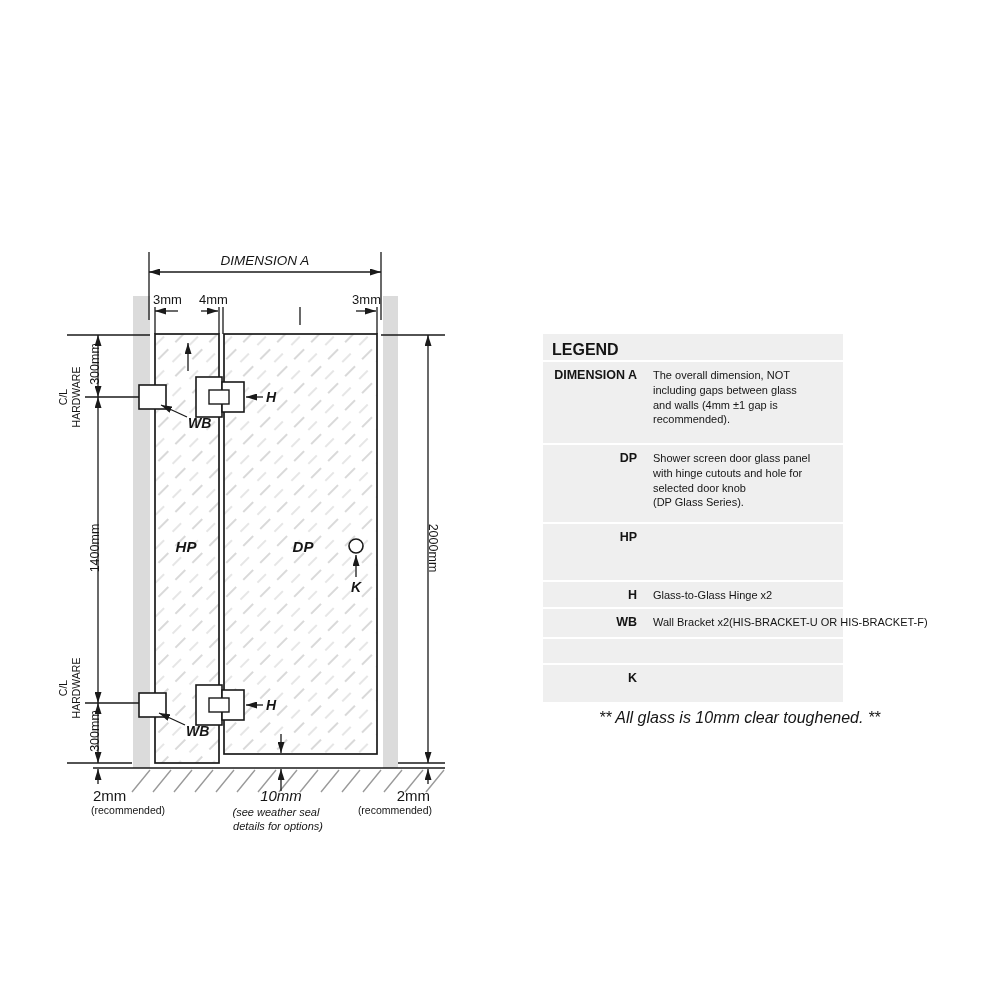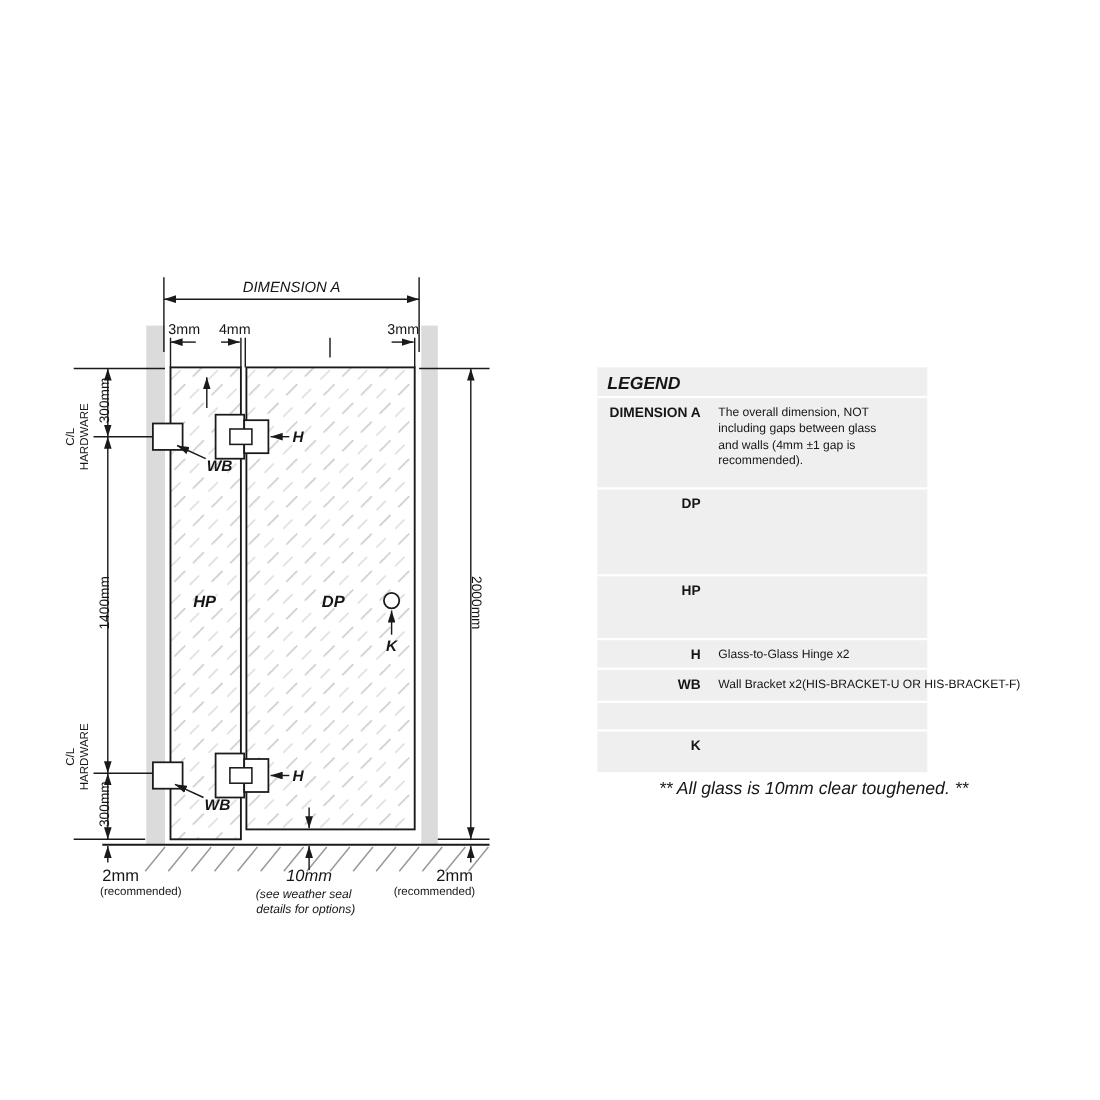--- a/index.html
+++ b/index.html
@@ -14,21 +14,21 @@
   .t-meas{font-size:12.5px;}
   .t-cl{font-size:10.5px;}
   .t-panel{font-size:15px;font-weight:bold;font-style:italic;}
   .t-tag{font-size:14px;font-weight:bold;font-style:italic;}
   .t-mm{font-size:15px;}
   .t-mm-i{font-size:15px;font-style:italic;}
   .t-note{font-size:10.5px;}
   .t-note-i{font-size:11px;font-style:italic;}
 
   .legend{position:absolute;left:543px;top:334px;width:300px;height:368px;background:#efefef;}
-  .lg-head{height:26px;padding:7px 0 0 9px;box-sizing:border-box;font-size:16px;font-weight:bold;font-style:italic;}
+  .lg-head{height:26px;padding:7px 0 0 9px;box-sizing:border-box;font-size:16px;font-weight:bold;}
   .lg-row{display:flex;box-sizing:border-box;border-top:2px solid #ffffff;}
   .lg-key{width:85px;margin-left:9px;padding-top:6px;text-align:right;font-weight:bold;
           font-size:12.5px;flex:none;}
   .lg-desc{margin-left:16px;padding-top:6px;font-size:11px;line-height:14.8px;width:186px;}
   .lg-desc span{display:block;}
   .r1{height:83px;} .r2{height:79px;} .r3{height:58px;} .r4{height:27px;}
   .r5{height:30px;} .r5 .lg-desc{width:auto;white-space:nowrap;overflow:visible;}
   .r6{height:26px;} .r7{height:39px;}
   .footnote{position:absolute;left:599px;top:709px;font-size:16px;font-style:italic;white-space:nowrap;}
 </style>
@@ -169,20 +169,26 @@
       <div class="lg-desc">
         <span>The overall dimension, NOT</span>
         <span>including gaps between glass</span>
         <span>and walls (4mm ±1 gap is</span>
         <span>recommended).</span>
       </div>
     </div>
 
     <div class="lg-row r2">
       <div class="lg-key">DP</div>
+      <div class="lg-desc">
+        <span>Shower screen door glass panel</span>
+        <span>with hinge cutouts and hole for</span>
+        <span>selected door knob</span>
+        <span>(DP Glass Series).</span>
+      </div>
     </div>
 
     <div class="lg-row r3">
       <div class="lg-key">HP</div>
     </div>
 
     <div class="lg-row r4">
       <div class="lg-key">H</div>
       <div class="lg-desc">
         <span>Glass-to-Glass Hinge x2</span>

